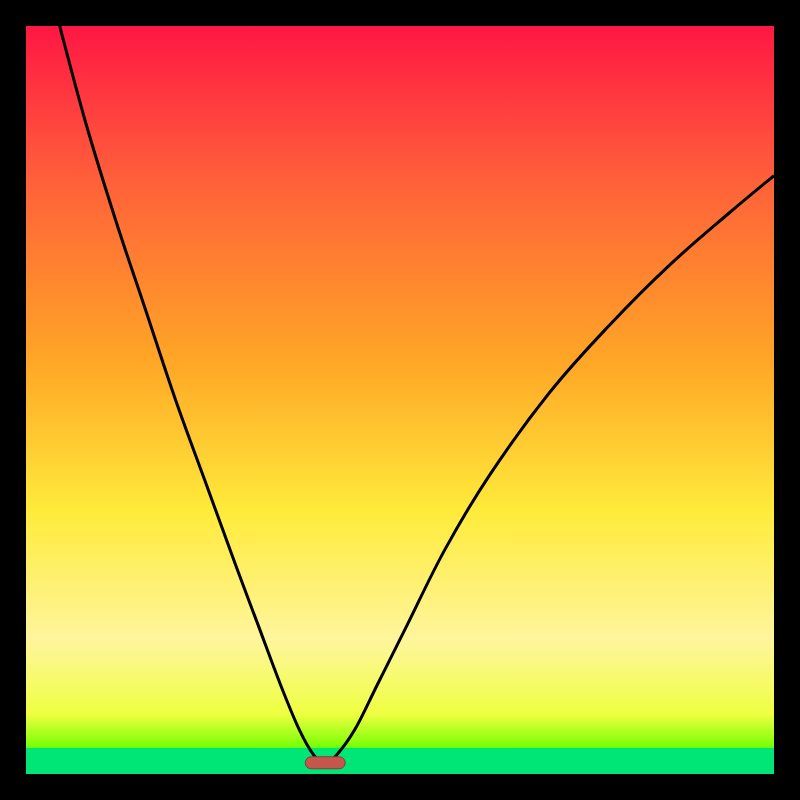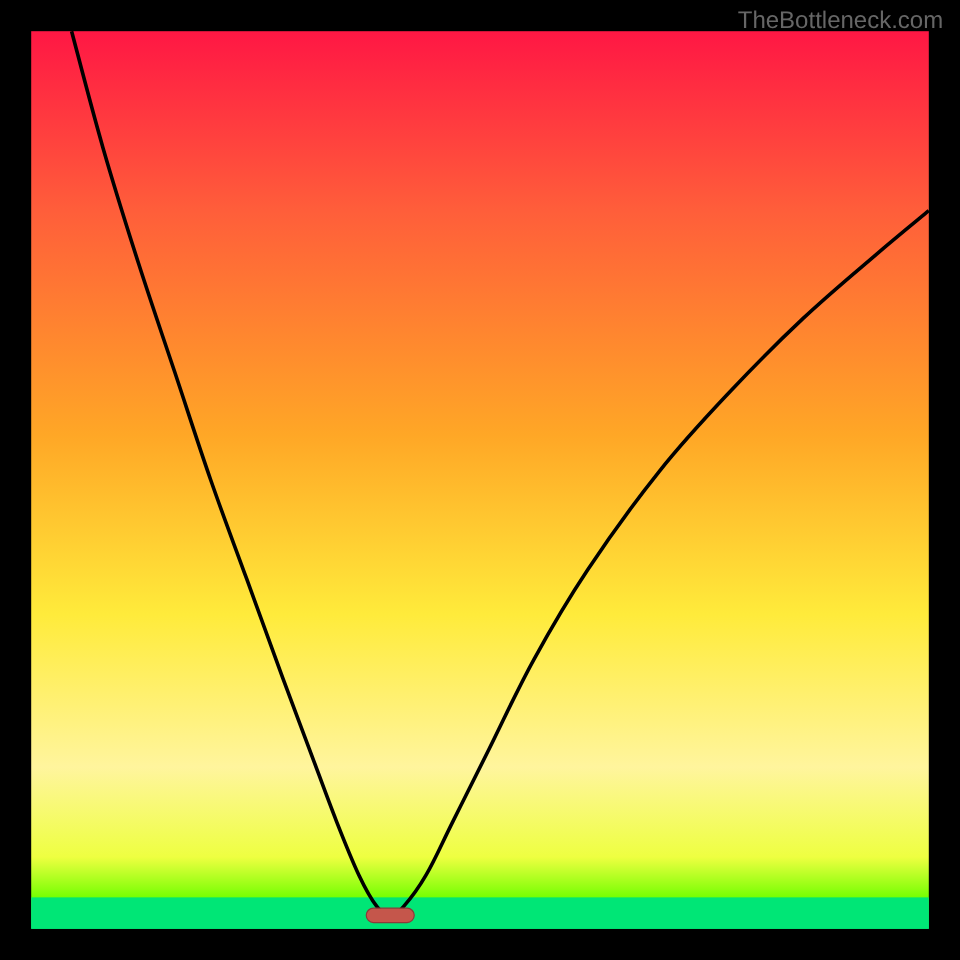--- a/index.html
+++ b/index.html
@@ -25,21 +25,20 @@
     z-index: 10;
   }
   svg {
     display: block;
   }
 </style>
 </head>
 <body>
 
 <div class="container">
-  <div class="watermark">TheBottleneck.com</div>
   <svg width="800" height="800">
     <defs>
       <linearGradient id="bg-grad" x1="0" y1="0" x2="0" y2="1">
           <stop offset="0%" stop-color="#FF1744"></stop>
           <stop offset="20%" stop-color="#FF5E3A"></stop>
           <stop offset="45%" stop-color="#FFA726"></stop>
           <stop offset="65%" stop-color="#FFEB3B"></stop>
           <stop offset="82%" stop-color="#FFF59D"></stop>
           <stop offset="92%" stop-color="#EEFF41"></stop>
           <stop offset="96.5%" stop-color="#76FF03"></stop>

